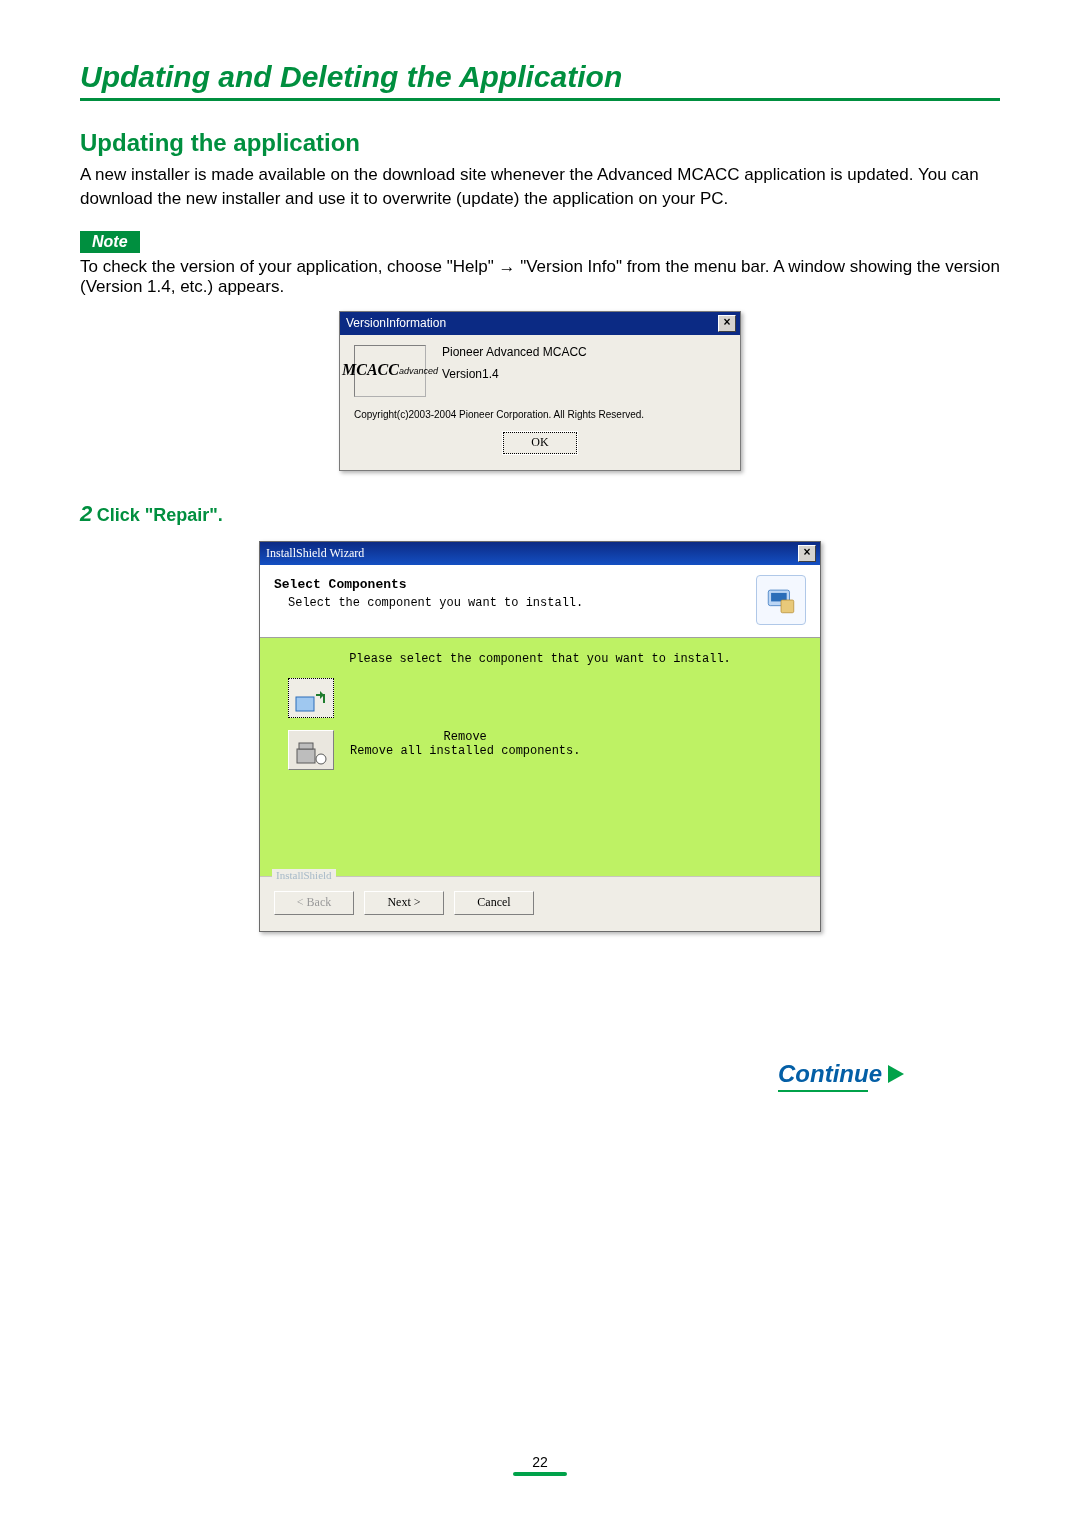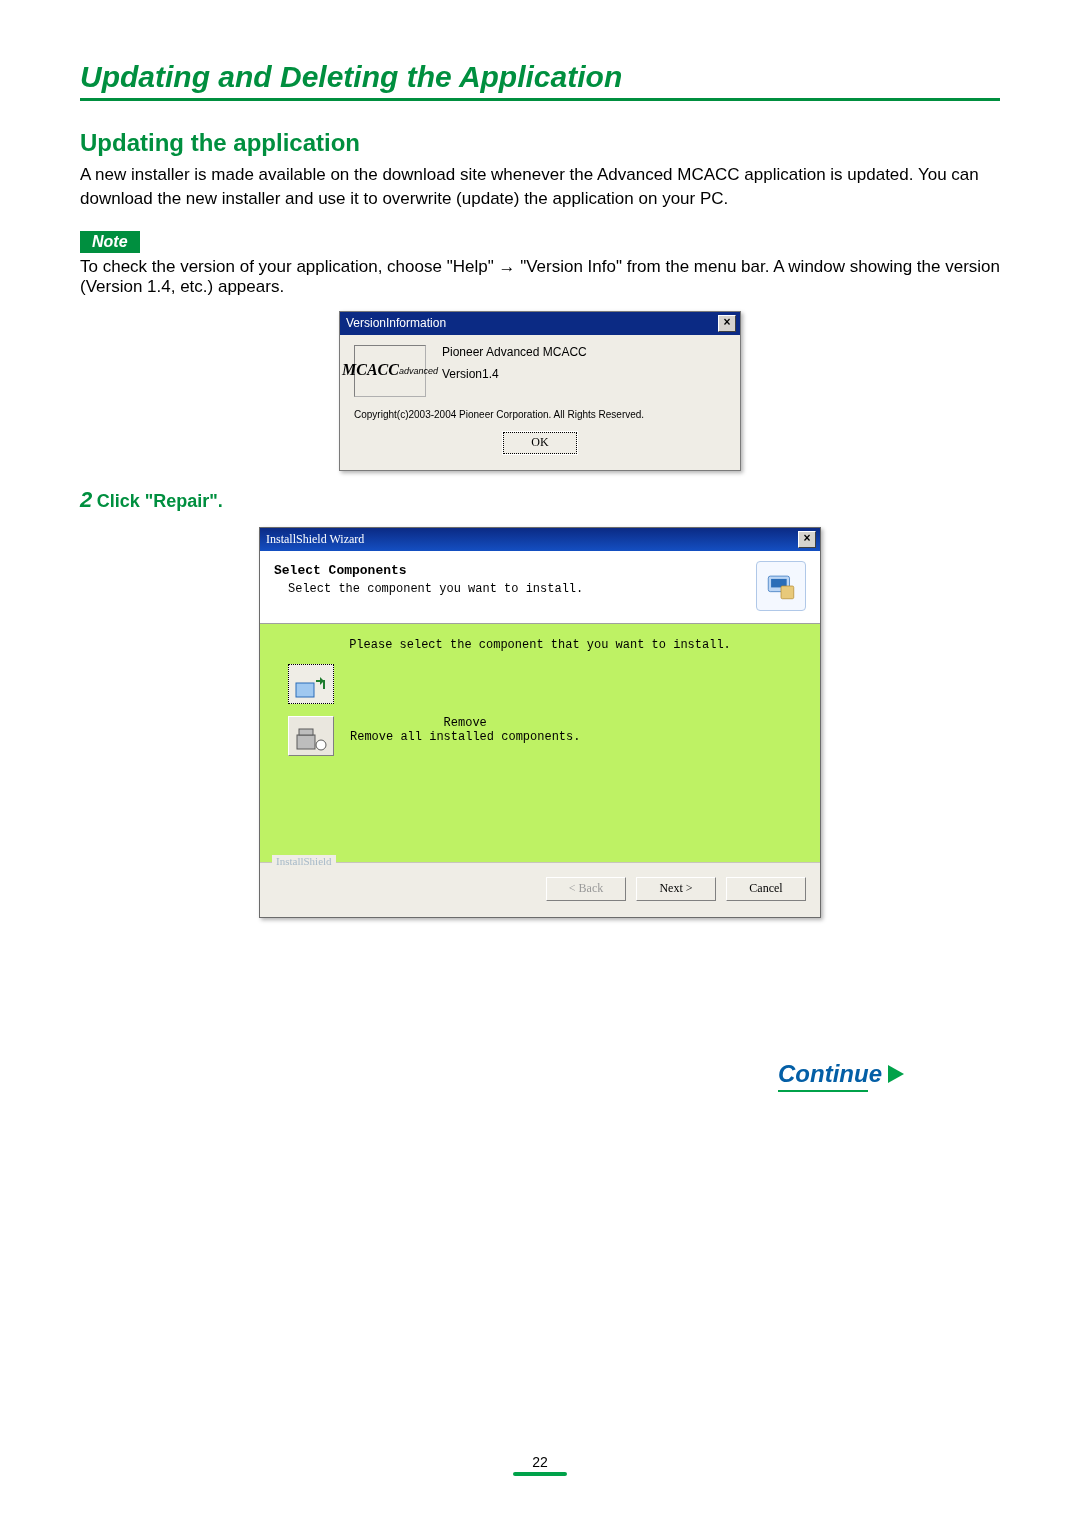--- a/index.html
+++ b/index.html
@@ -46,21 +46,21 @@
     padding: 2px 12px;
     font-size: 16px;
     margin-bottom: 4px;
   }
   .note-text { font-size: 17px; }
   .arrow { font-weight: bold; }
 
   
   .vi-dialog {
     width: 400px;
-    margin: 14px auto 16px auto;
+    margin: 14px auto 30px auto;
     border: 1px solid #7a7a7a;
     box-shadow: 2px 2px 4px rgba(0,0,0,.3);
   }
   .vi-title {
     background: #0b2a84;
     color: #fff;
     font-family: Tahoma, sans-serif;
     font-size: 12px;
     padding: 3px 4px 3px 6px;
     display:flex; justify-content:space-between; align-items:center;
@@ -154,21 +154,21 @@
     background:#efede6; padding: 8px 14px 16px 14px;
     border-top: 1px solid #c8c5bd;
     position: relative;
   }
   .is-footer::before{
     content: attr(data-label);
     position:absolute; top:-8px; left:12px;
     font-family: Tahoma; font-size:11px; color:#a6b9c8;
     background:#efede6; padding: 0 4px;
   }
-  .is-buttons { display:flex; justify-content:flex-end; gap:10px; margin-top:6px;}
+  .is-buttons { display:flex; justify-content:flex-start; gap:10px; margin-top:6px;}
   .is-btn {
     width:80px;height:24px; font-family: Tahoma; font-size:12px;
     background:#efede6; border:1px solid #fff;
     border-right-color:#808080; border-bottom-color:#808080;
   }
   .is-btn[disabled]{ color:#9a9a9a; }
 
   
   .continue {
     position:absolute; right: 176px; top: 1060px;

